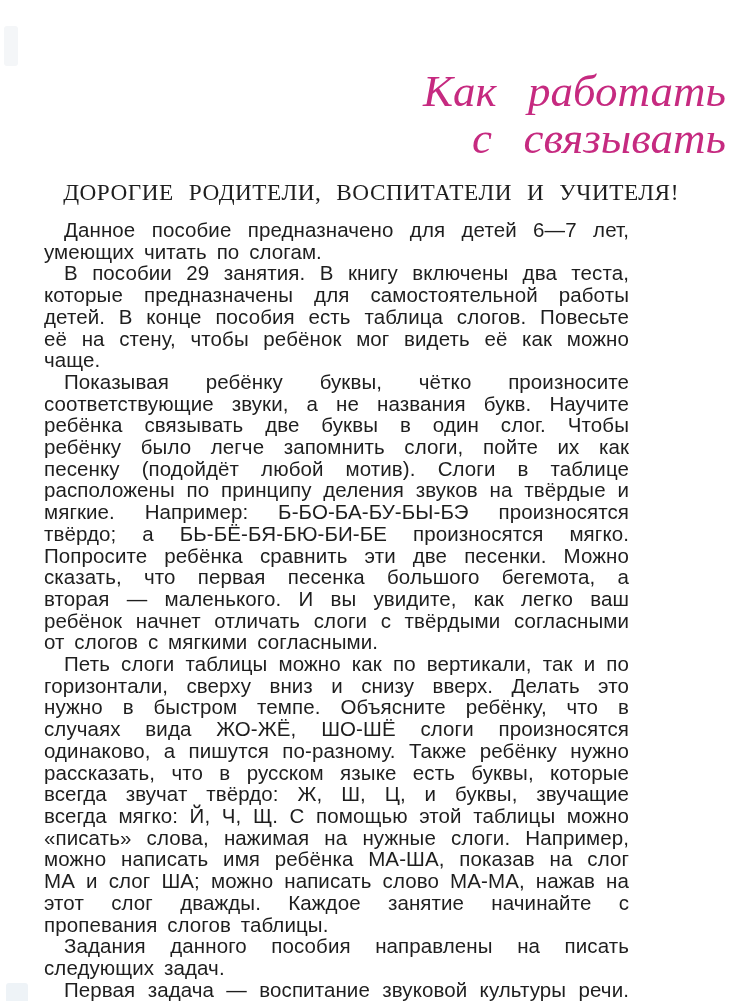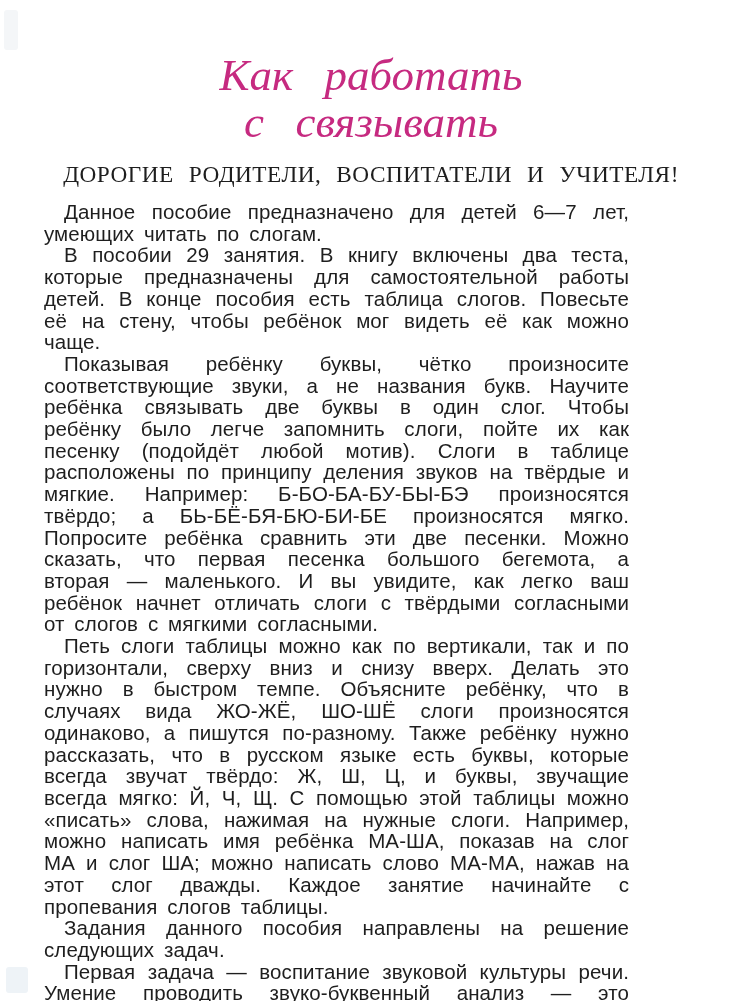--- a/index.html
+++ b/index.html
@@ -19,23 +19,23 @@
     overflow: hidden;
   }
   .page {
     position: relative;
     width: 742px;
     height: 1001px;
     background: var(--bg-color);
     color: var(--text-color);
   }
   .title {
-    margin: 0;
+    margin: 16px;
     padding-top: 52px;
-    text-align: center;
+    text-align: right;
     font-family: "Liberation Serif", serif;
     font-style: italic;
     font-weight: 500;
     font-size: 45px;
     line-height: 47px;
     color: var(--title-color);
     word-spacing: 0.45em;
   }
   .title-line {
     display: block;
@@ -88,20 +88,20 @@
       <span class="title-line">с связывать</span>
     </h1>
     <h2 class="subtitle">ДОРОГИЕ РОДИТЕЛИ, ВОСПИТАТЕЛИ И УЧИТЕЛЯ!</h2>
   </header>
 
   <main class="body-text">
     <p class="para">Данное пособие предназначено для детей 6—7 лет, умеющих читать по слогам.</p>
     <p class="para">В пособии 29 занятия. В книгу включены два теста, которые предназначены для самостоятельной работы детей. В конце пособия есть таблица слогов. Повесьте её на стену, чтобы ребёнок мог видеть её как можно чаще.</p>
     <p class="para">Показывая ребёнку буквы, чётко произносите соответствующие звуки, а не названия букв. Научите ребёнка связывать две буквы в один слог. Чтобы ребёнку было легче запомнить слоги, пойте их как песенку (подойдёт любой мотив). Слоги в таблице расположены по принципу деления звуков на твёрдые и мягкие. Например: Б-БО-БА-БУ-БЫ-БЭ произносятся твёрдо; а БЬ-БЁ-БЯ-БЮ-БИ-БЕ произносятся мягко. Попросите ребёнка сравнить эти две песенки. Можно сказать, что первая песенка большого бегемота, а вторая — маленького. И вы увидите, как легко ваш ребёнок начнет отличать слоги с твёрдыми согласными от слогов с мягкими согласными.</p>
     <p class="para">Петь слоги таблицы можно как по вертикали, так и по горизонтали, сверху вниз и снизу вверх. Делать это нужно в быстром темпе. Объясните ребёнку, что в случаях вида ЖО-ЖЁ, ШО-ШЁ слоги произносятся одинаково, а пишутся по-разному. Также ребёнку нужно рассказать, что в русском языке есть буквы, которые всегда звучат твёрдо: Ж, Ш, Ц, и буквы, звучащие всегда мягко: Й, Ч, Щ. С помощью этой таблицы можно «писать» слова, нажимая на нужные слоги. Например, можно написать имя ребёнка МА-ША, показав на слог МА и слог ША; можно написать слово МА-МА, нажав на этот слог дважды. Каждое занятие начинайте с пропевания слогов таблицы.</p>
-    <p class="para">Задания данного пособия направлены на решение следующих задач.</p>
+    <p class="para">Задания данного пособия направлены на писать следующих задач.</p>
     <p class="para">Первая задача — воспитание звуковой культуры речи. Умение проводить звуко-буквенный анализ — это необходимое условие для обучения ребёнка чтению.</p>
   </main>
 
   <div class="artifact artifact-tl"></div>
   <div class="artifact artifact-bl"></div>
 
 </div>
 
 </body></html>

